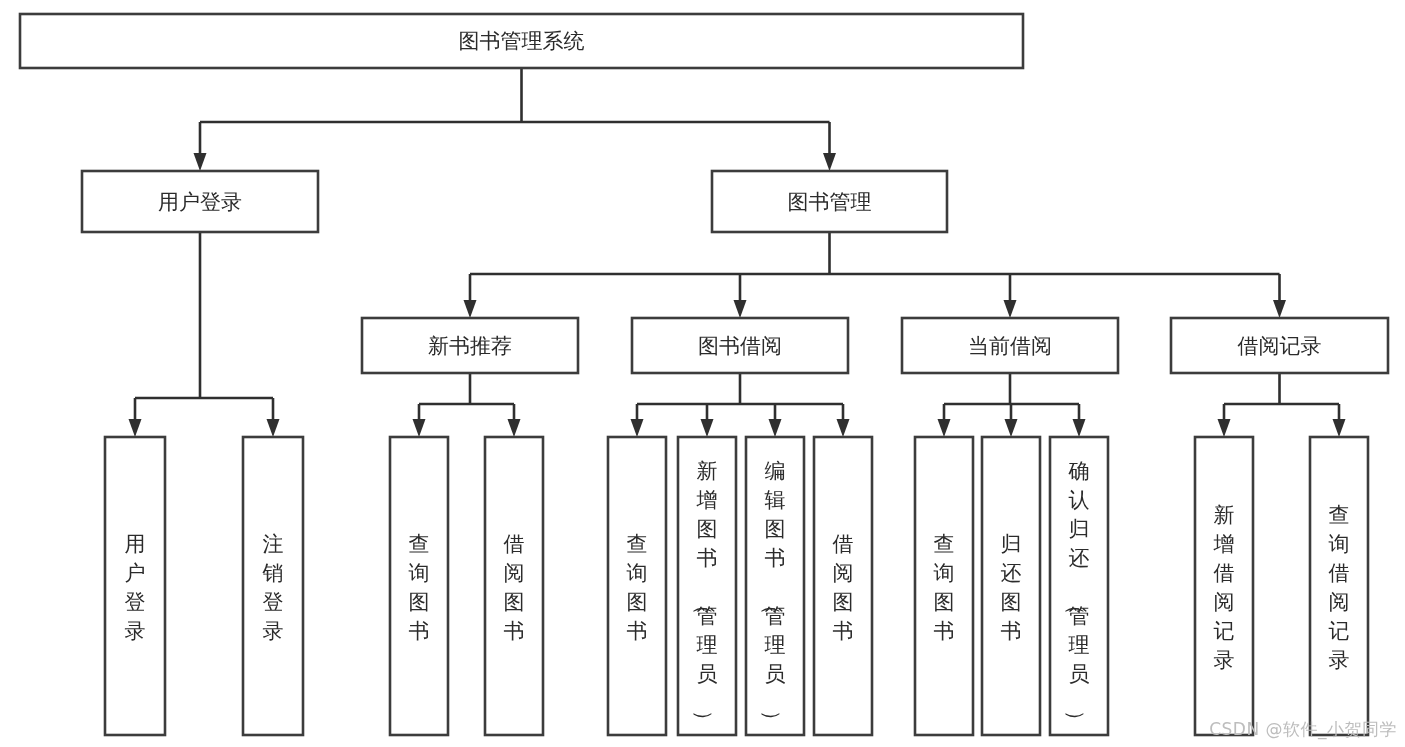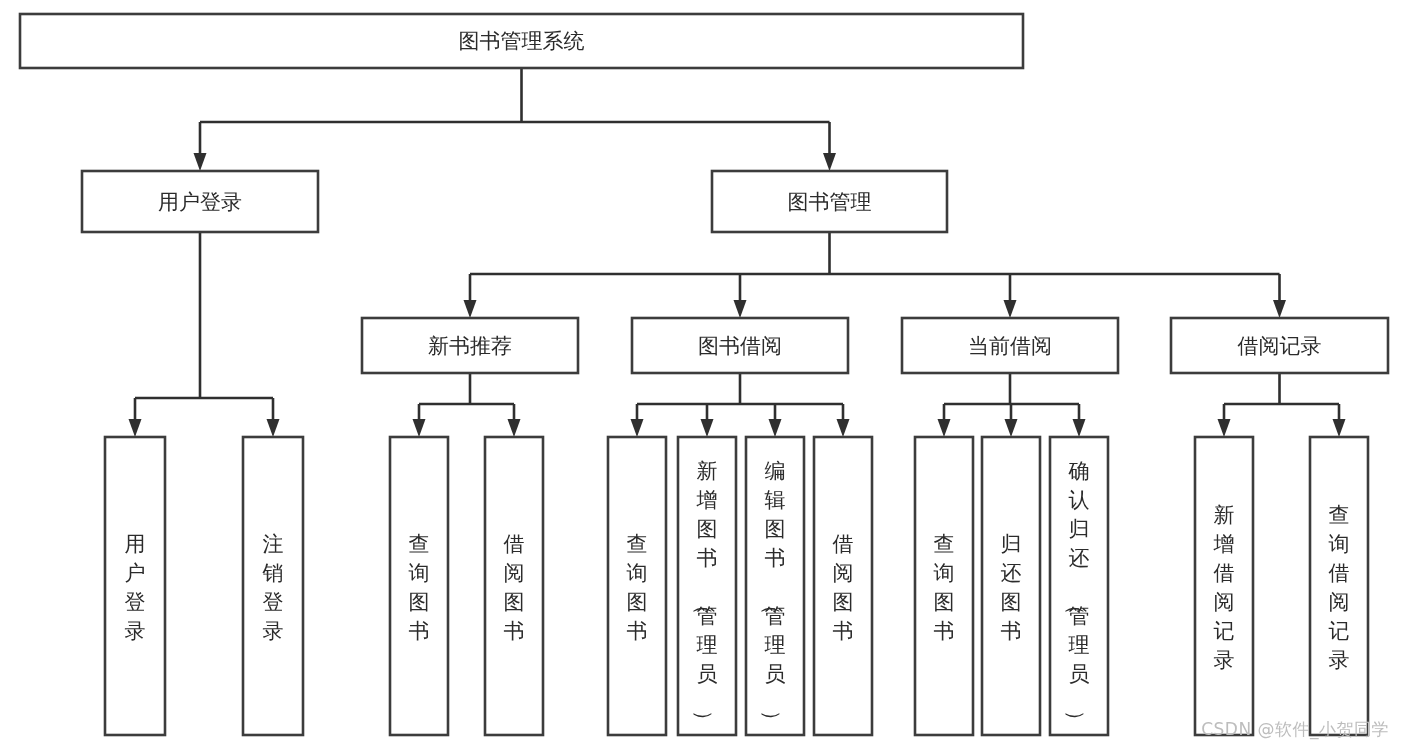--- a/index.html
+++ b/index.html
@@ -50,21 +50,21 @@
     stroke-width: 2.6;
     fill: none;
     stroke-linecap: butt;
   }
   .arrow-head {
     fill: #2f2f2f;
     stroke: none;
   }
   .watermark {
     position: absolute;
-    right: 16px;
+    right: 8px;
     bottom: 6px;
     font-family: "DejaVu Sans", "Liberation Sans", sans-serif;
     font-size: 17px;
     color: #bdbdbd;
     letter-spacing: 0.5px;
     white-space: nowrap;
     user-select: none;
   }
 </style>
 </head>

